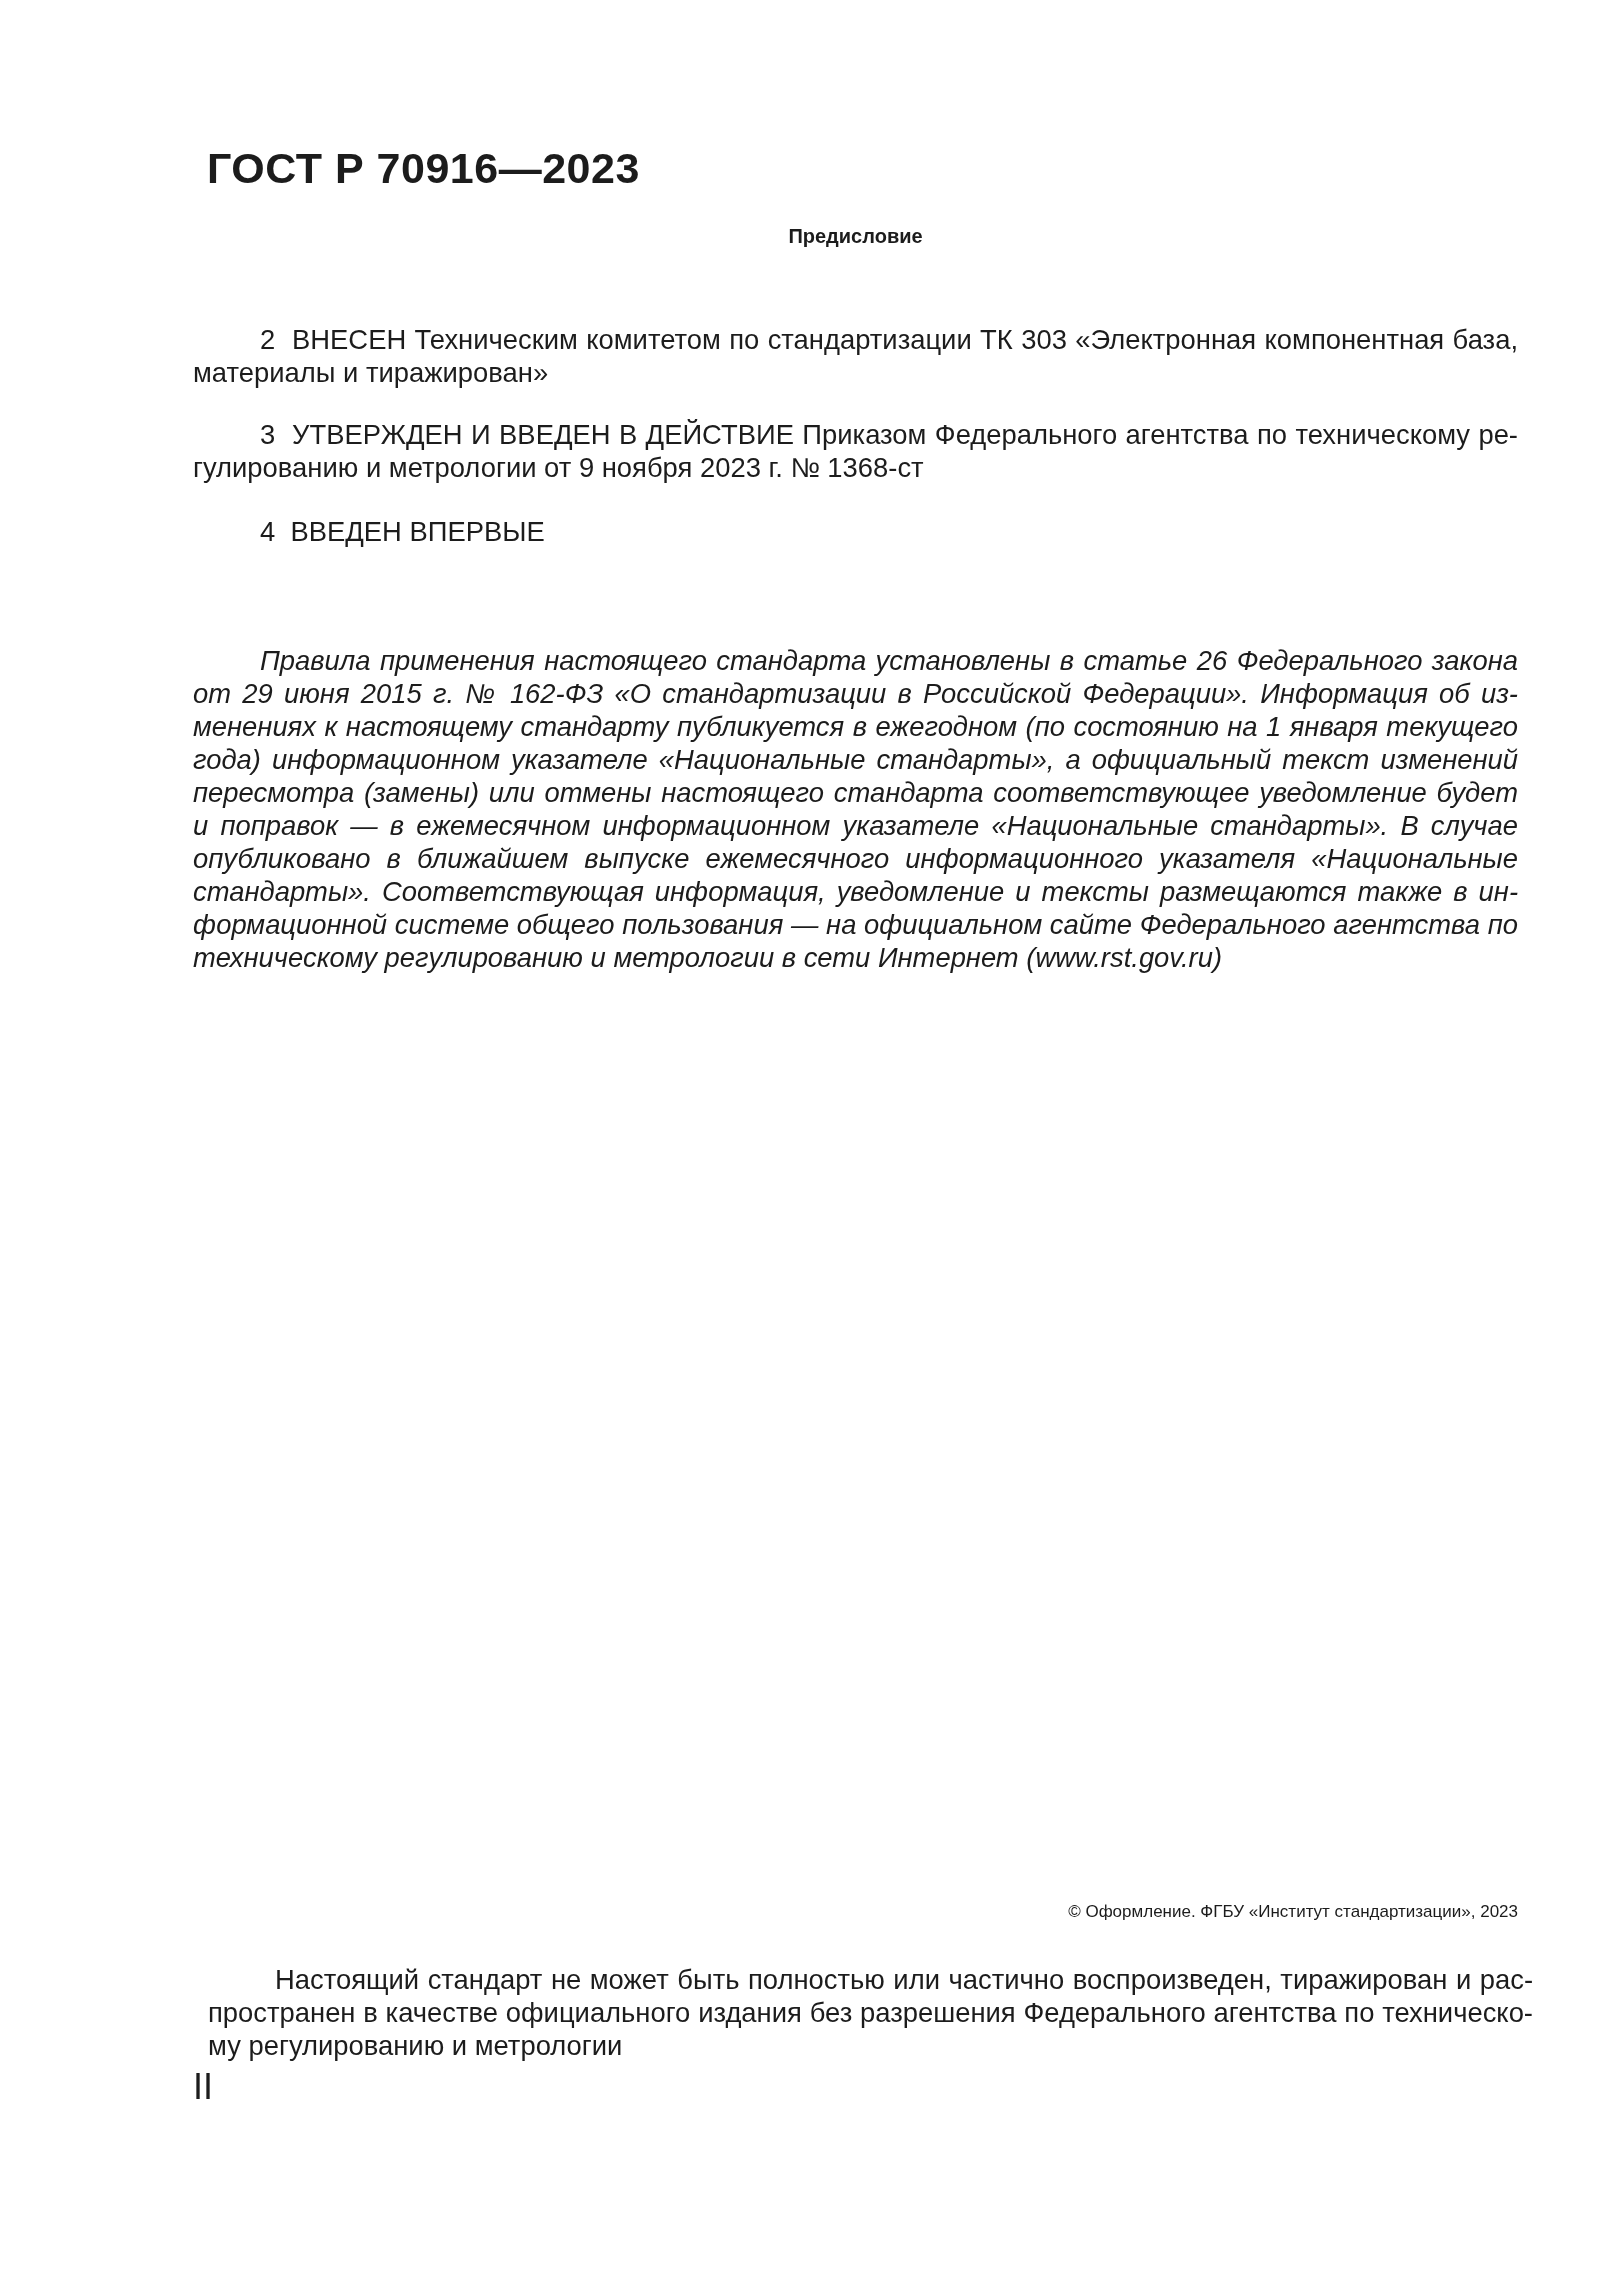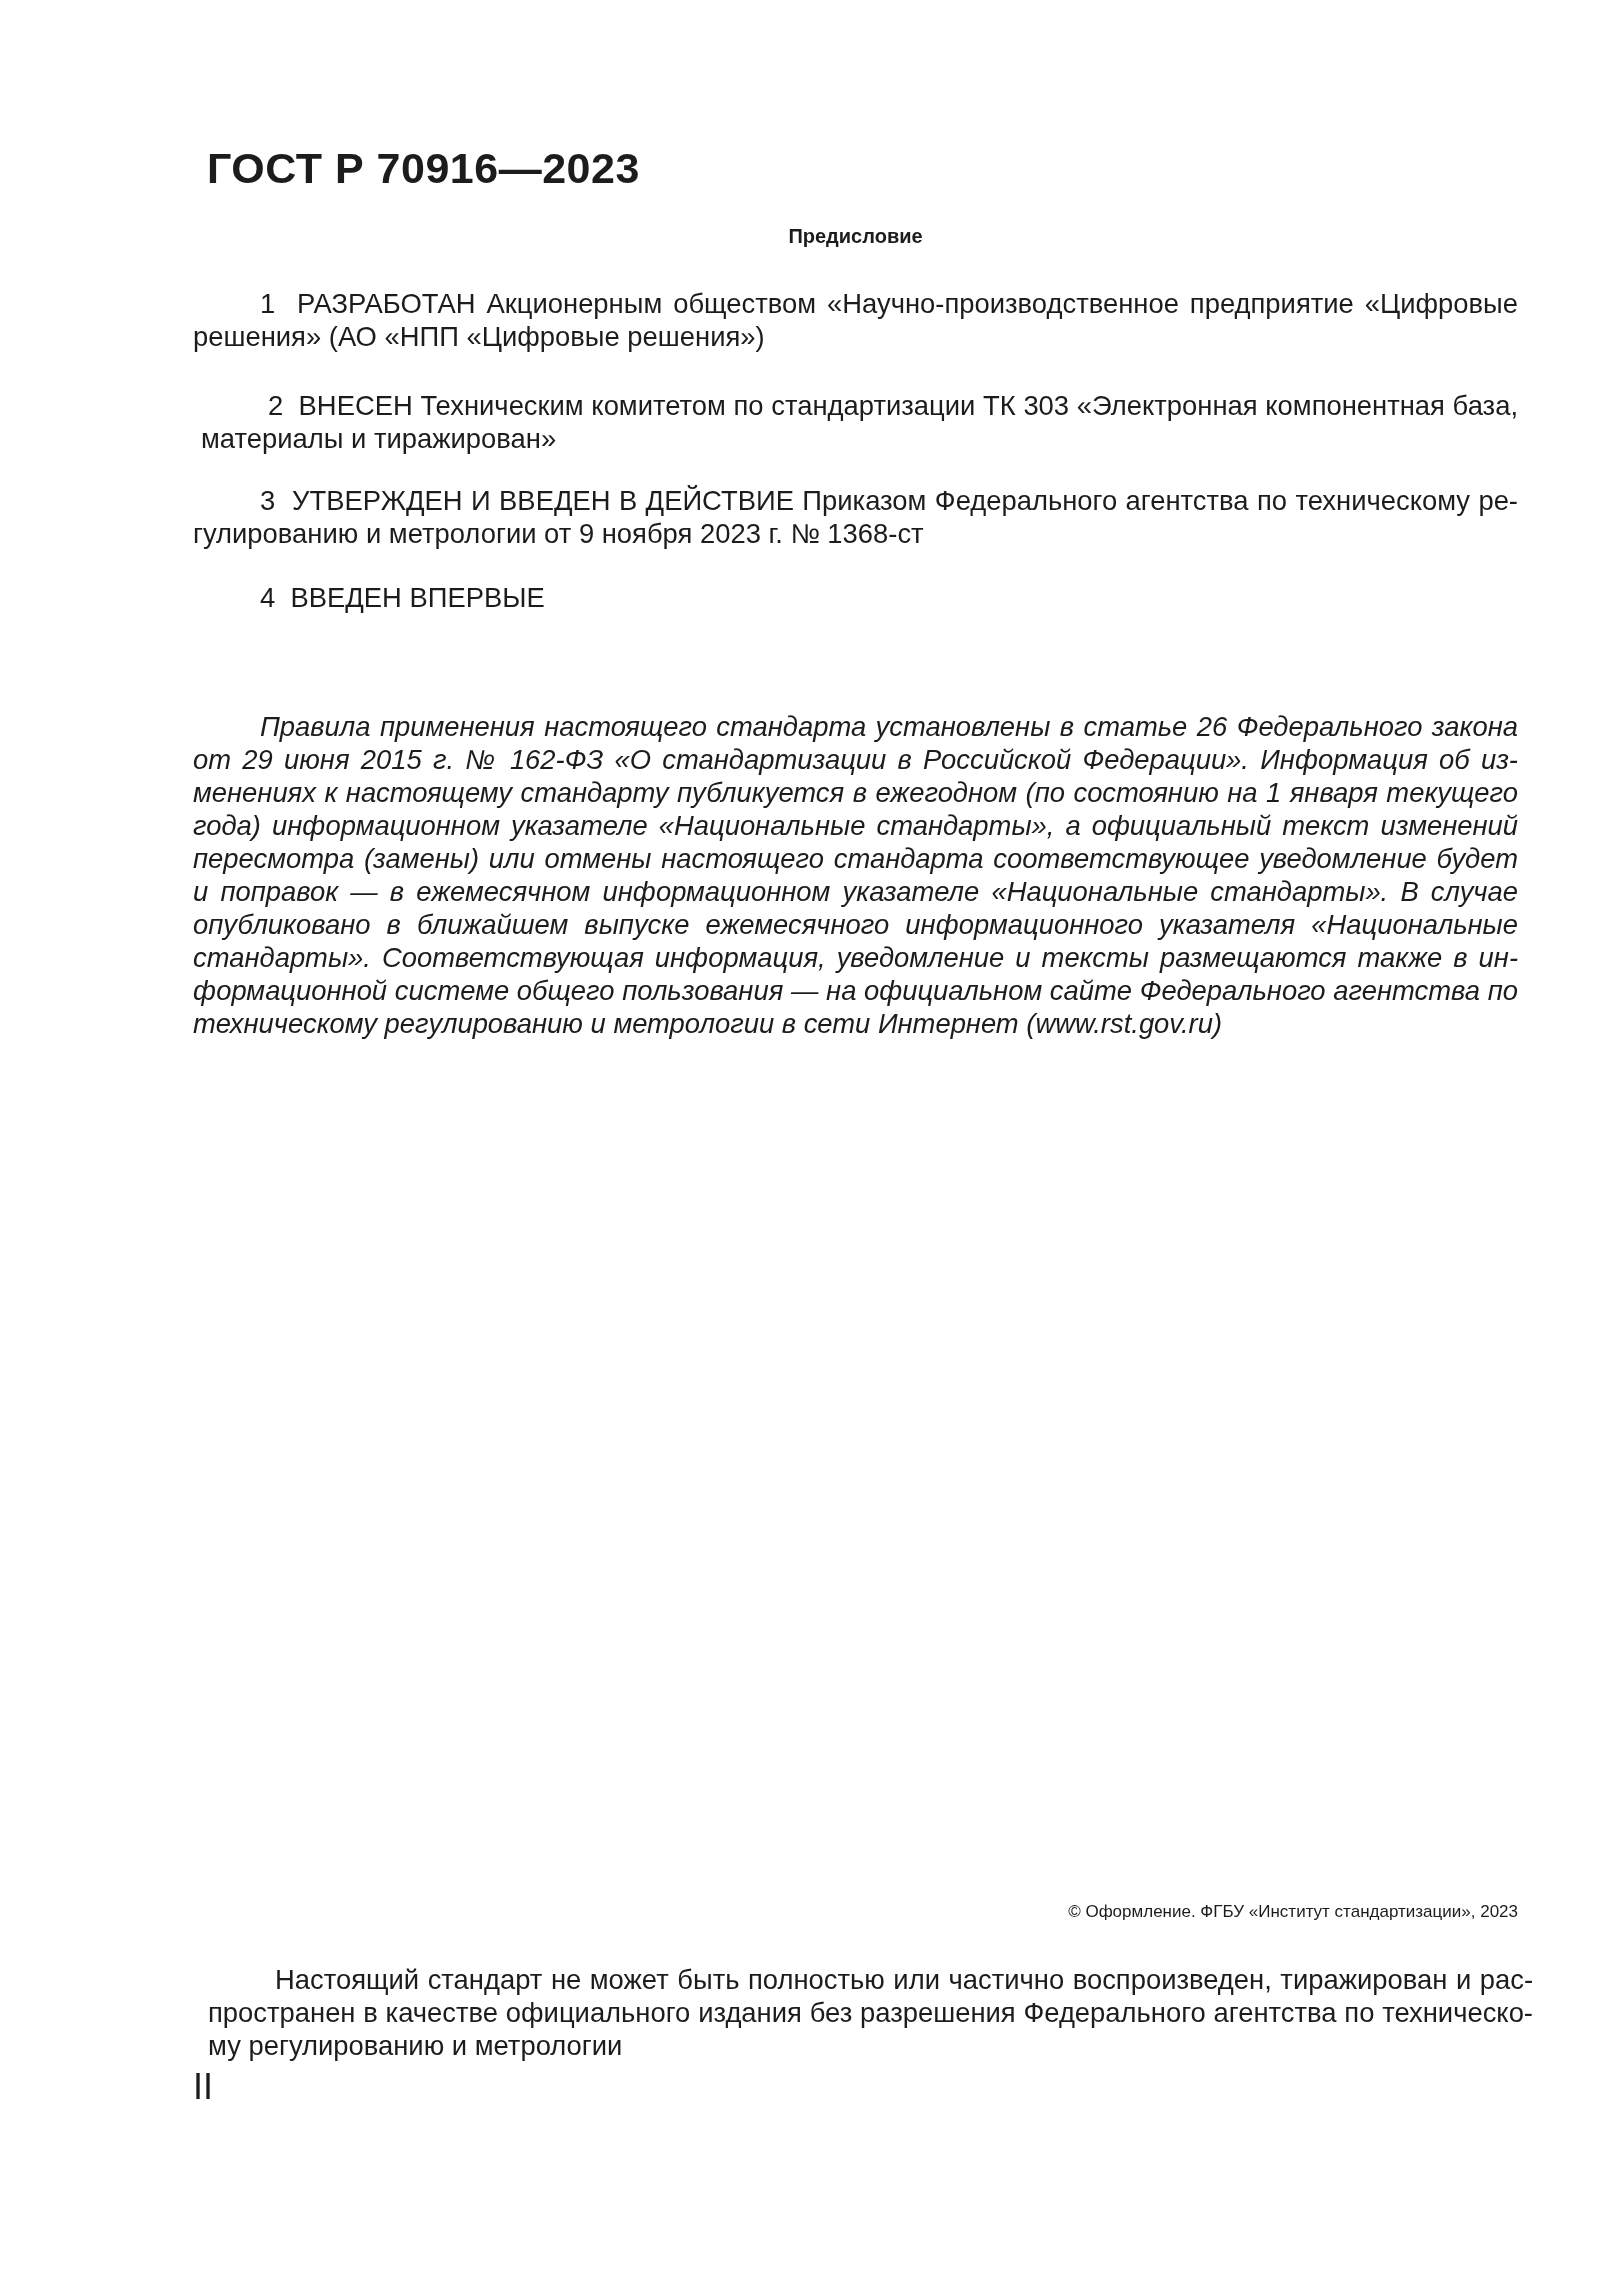--- a/index.html
+++ b/index.html
@@ -43,21 +43,21 @@
     font-size: 27.4px;
     line-height: 33px;
   }
   .para { margin: 0; }
   .para .line {
     text-align: justify;
     text-align-last: justify;
   }
   .para .line.last { text-align-last: left; }
   .para .line:first-child { text-indent: 67px; }
-  .gap-p2 { margin-top: 36px; margin-left: 8px; }
+  .gap-p2 { margin-top: 36px; }
   .gap-p3 { margin-top: 29px; }
   .gap-p4 { margin-top: 31px; }
   .legal-note {
     margin-top: 96px;
     font-style: italic;
   }
   .copyright-line {
     position: absolute;
     right: 103px;
     top: 1902px;
@@ -83,24 +83,20 @@
 </head>
 <body>
 
 <div class="page">
 
   <div class="doc-code">ГОСТ Р 70916—2023</div>
 
   <h1 class="page-title">Предисловие</h1>
 
   <div class="content">
-    <div class="para">
-        <div class="line">1&nbsp; РАЗРАБОТАН Акционерным обществом «Научно-производственное предприятие «Цифровые</div>
-        <div class="line last">решения» (АО «НПП «Цифровые решения»)</div>
-      </div>
     <div class="para gap-p2">
         <div class="line">2&nbsp; ВНЕСЕН Техническим комитетом по стандартизации ТК 303 «Электронная компонентная база,</div>
         <div class="line last">материалы и тиражирован»</div>
       </div>
     <div class="para gap-p3">
         <div class="line">3&nbsp; УТВЕРЖДЕН И ВВЕДЕН В ДЕЙСТВИЕ Приказом Федерального агентства по техническому ре-</div>
         <div class="line last">гулированию и метрологии от 9 ноября 2023 г. № 1368-ст</div>
       </div>
     <div class="para gap-p4">
         <div class="line last">4&nbsp; ВВЕДЕН ВПЕРВЫЕ</div>

